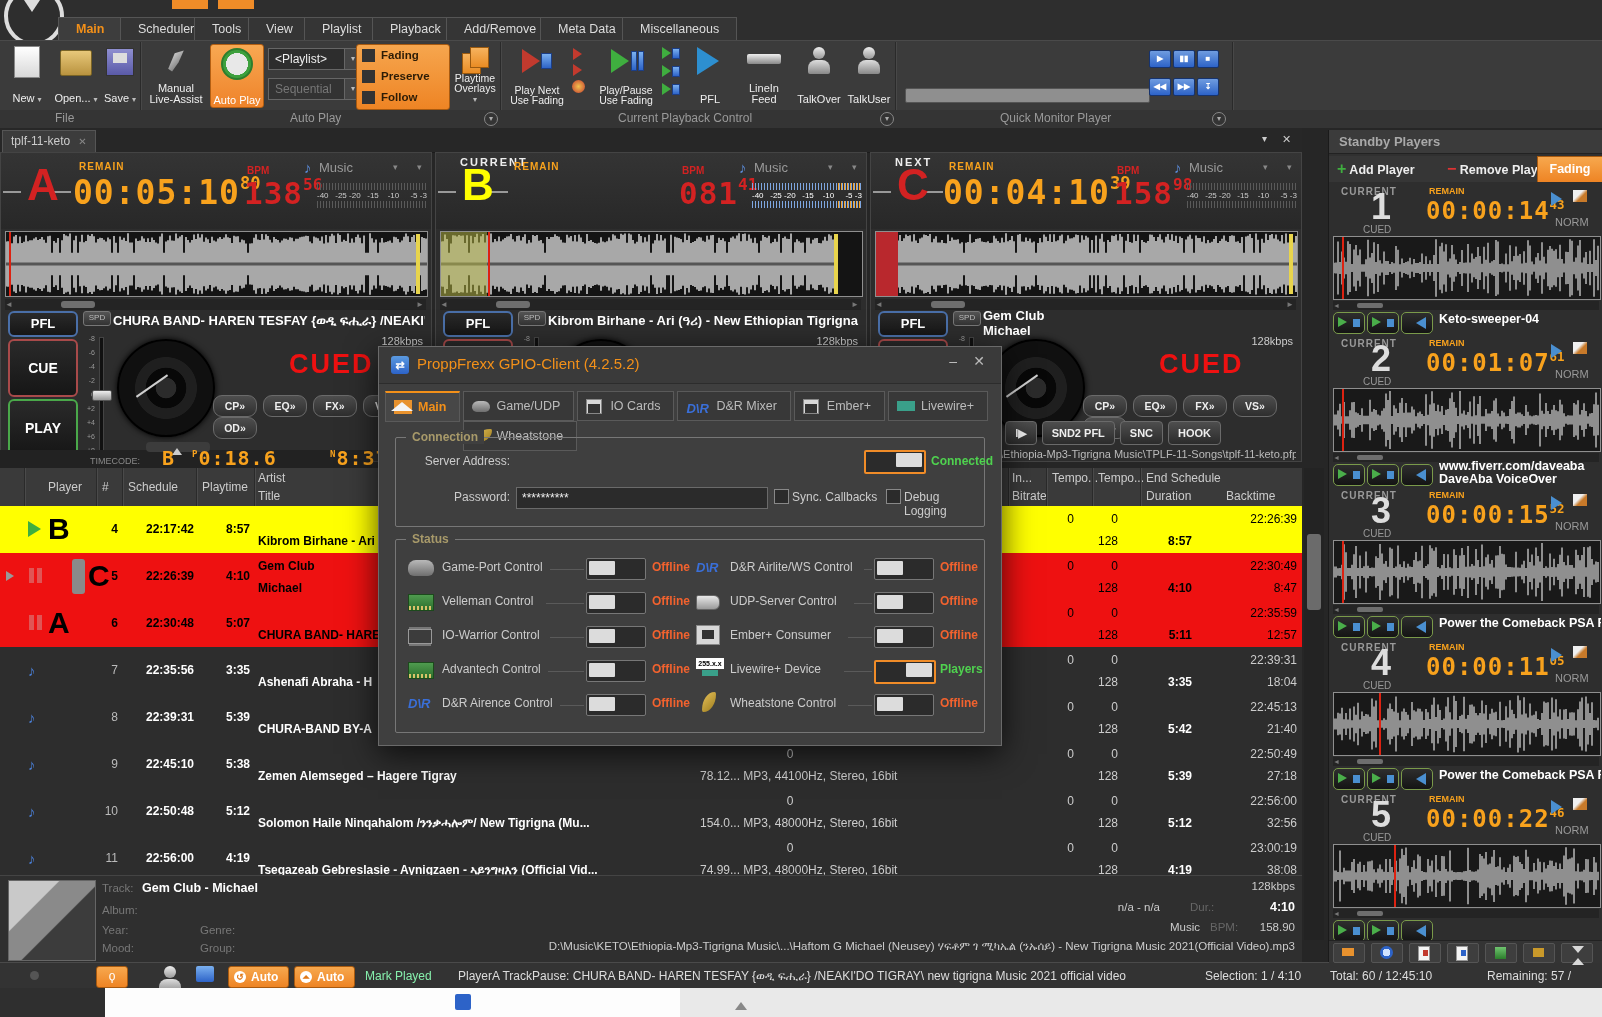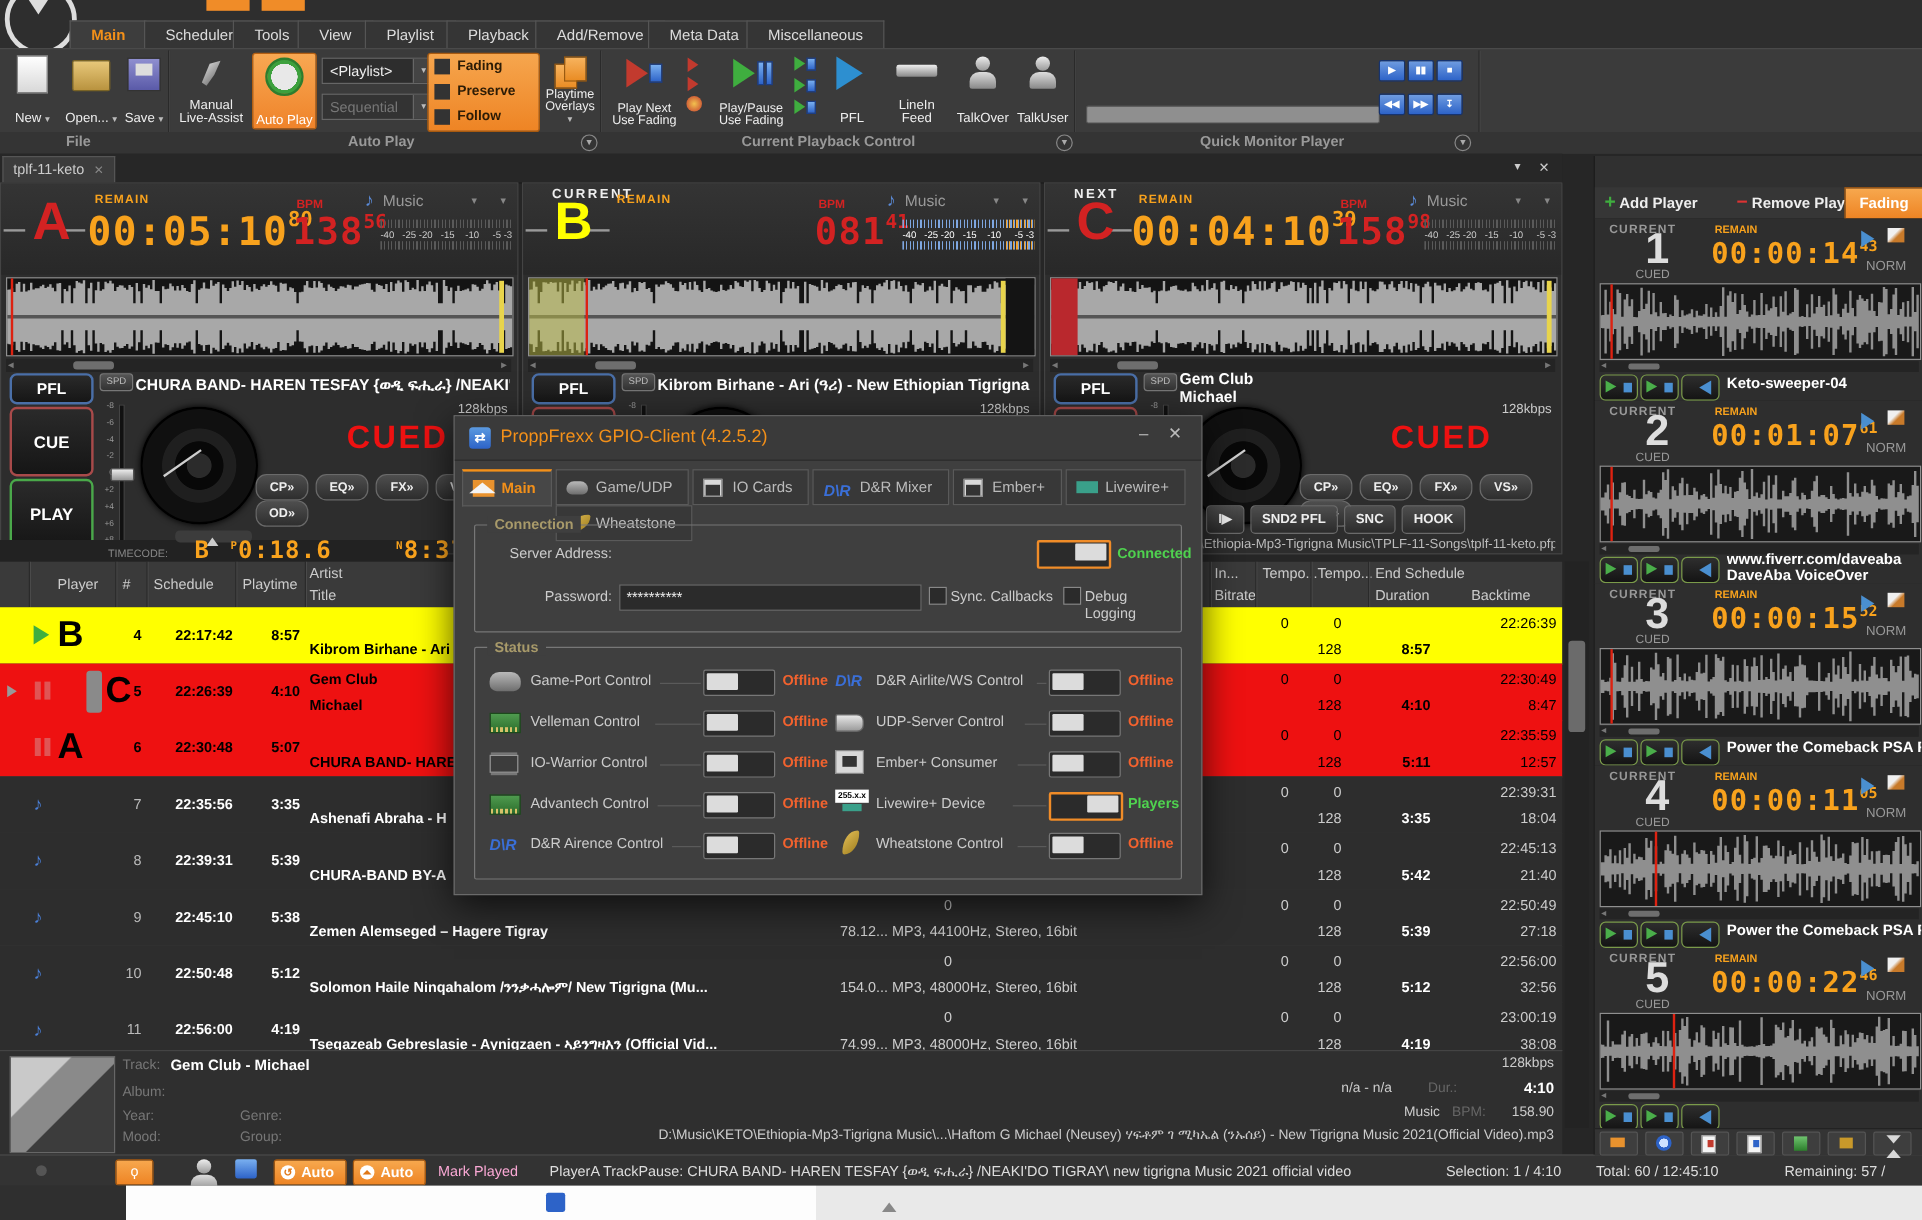--- a/index.html
+++ b/index.html
@@ -14,21 +14,21 @@
 #top{left:0;top:0;width:1602px;height:128px;background:#3a3a3a}
 #tabstrip{left:0;top:0;width:1602px;height:40px;background:#2e2e2e}
 .logo{left:4px;top:-14px;width:52px;height:52px;border:4px solid #ddd;border-radius:50%;background:#2e2e2e}
 .logo:after{content:"";position:absolute;left:16px;top:10px;border:8px solid transparent;border-top:12px solid #ddd}
 .qat{top:0;height:9px;width:36px;background:#f08c28}
 .rtab{position:absolute;top:17px;height:23px;line-height:23px;padding:0 17px;color:#ddd;
 background:#353535;border:1px solid #555;border-bottom:none;font-size:12.5px}
 .rtab.act{color:#f39019;background:#3d3d3d;font-weight:bold}
 #rbody{left:0;top:40px;width:1602px;height:70px;background:#3b3b3b;border-top:1px solid #4a4a4a}
 .gsep{position:absolute;top:42px;width:1px;height:84px;background:#2a2a2a;border-right:1px solid #484848}
-#glabels{left:0;top:110px;width:1602px;height:18px;background:#343434;color:#999;font-weight:bold;font-size:12px}
+#glabels{left:0;top:110px;width:1602px;height:18px;background:#343434;color:#999;font-weight:normal;font-size:12px}
 .glbl{position:absolute;top:1px}
 .gchev{position:absolute;top:2px;width:12px;height:12px;border:1px solid #888;border-radius:50%;
 color:#aaa;font-size:8px;line-height:11px;text-align:center}
 .rbtn{position:absolute;top:44px;height:62px;text-align:center;color:#eee;font-size:11px}
 .rbtn .lb{position:absolute;bottom:1px;left:0;right:0;line-height:11px}
 .caret{color:#bbb;font-size:8px}
 .icpage{margin:2px auto;width:24px;height:30px;background:linear-gradient(#fff,#d8d8d8);border:1px solid #888}
 .icfolder{margin:6px auto;width:30px;height:24px;background:linear-gradient(#e8c87a,#b9933f);border:1px solid #7a6426;border-radius:2px}
 .icsave{margin:4px auto;width:26px;height:26px;background:linear-gradient(#8f8fd0,#5a5aa8);border:1px solid #333}
 .icsave:after{content:"";display:block;margin:4px auto 0;width:14px;height:10px;background:#ddd}
@@ -821,28 +821,29 @@
   <span class="ti-lbl tr el" style="left:295px;top:64px;width:1000px;color:#ccc">D:\Music\KETO\Ethiopia-Mp3-Tigrigna Music\...\Haftom G Michael (Neusey) ሃፍቶም ገ ሚካኤል (ንኡሰይ)  - New Tigrigna Music 2021(Official Video).mp3</span>
 </div>
 
 <div id="sbar" class="a">
   <span class="sb-ic" style="left:30px;top:8px;width:9px;height:9px;border-radius:50%;background:#555"></span>
   <span class="sb-ic" style="left:96px;width:30px;height:20px;background:linear-gradient(#f7a84e,#ee8424);border-radius:3px;border:1px solid #a85a10;text-align:center;color:#fff;line-height:19px">ϙ</span>
   <span class="sb-ic icperson" style="left:158px;width:14px;height:18px;margin:0"></span>
   <span class="sb-ic" style="left:196px;width:18px;height:16px;background:linear-gradient(#7ab0f0,#2d63c8);border-radius:2px"></span>
   <span class="autopill" style="left:228px"><i>↺</i><span>Auto</span></span>
   <span class="autopill" style="left:294px"><i>⏶</i><span>Auto</span></span>
-  <span class="a" style="left:365px;top:6px;color:#f9a8d4">Mark Played</span>
+  <span class="a" style="left:365px;top:6px;color:#86efac">Mark Played</span>
   <span class="a el" style="left:458px;top:6px;width:730px;color:#ddd">PlayerA TrackPause: CHURA BAND- HAREN TESFAY {ወዲ ፍሒራ} /NEAKI'DO TIGRAY\ new tigrigna Music 2021 official video</span>
   <span class="a" style="left:1205px;top:6px">Selection: 1 / 4:10</span>
   <span class="a" style="left:1330px;top:6px">Total: 60 / 12:45:10</span>
   <span class="a" style="left:1487px;top:6px">Remaining: 57 /</span>
 </div>
 
 <div id="standby" class="a">
+  <div id="sbhead">Standby Players</div>
   <div id="sbtool">
     <span class="sbtb" style="left:8px"><span class="plus">+</span> <span>Add Player</span></span>
     <span class="sbtb" style="left:118px"><span class="minus">−</span> <span>Remove Player</span></span>
     <span class="fadingbtn">Fading</span>
   </div>
 
   <div class="sbp" style="top:52px">
     <span class="cur">CURRENT</span>
         <span class="num">1</span>
         <span class="cuedl">CUED</span>

